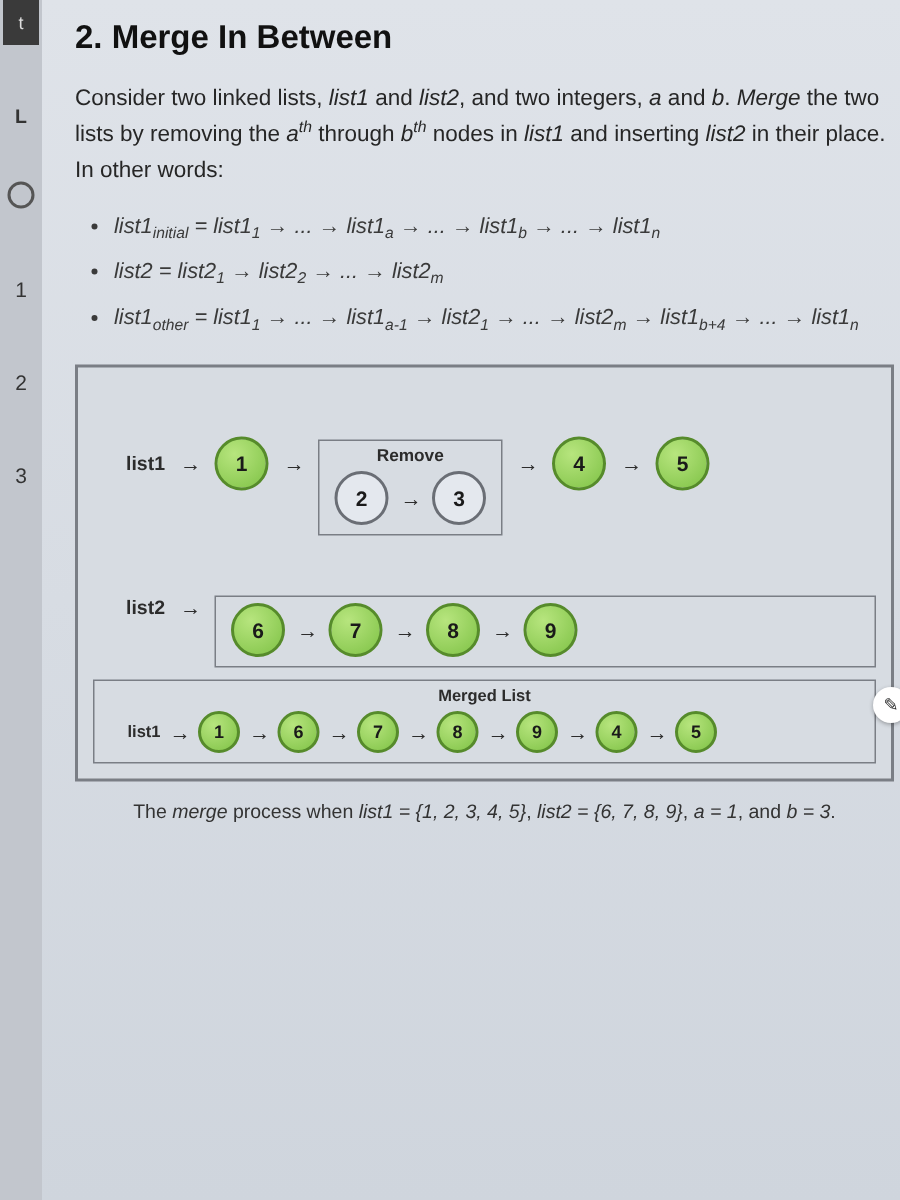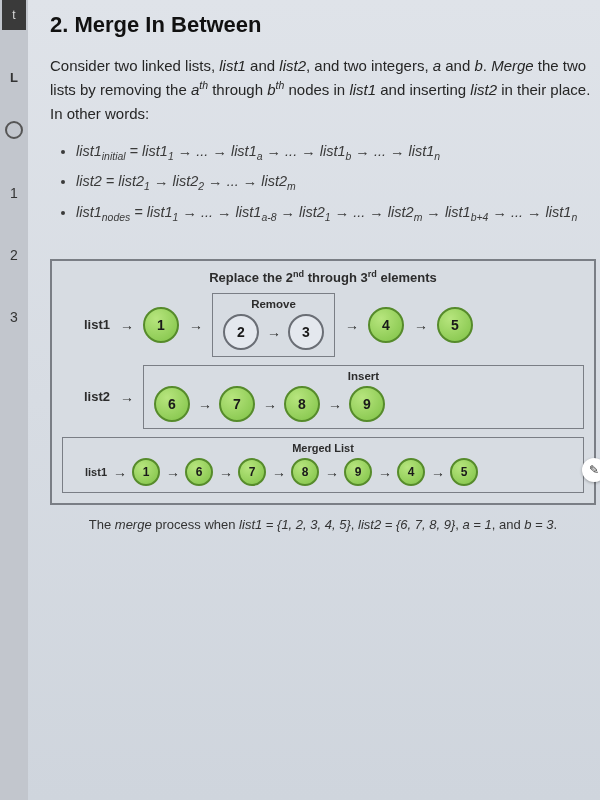--- a/index.html
+++ b/index.html
@@ -62,21 +62,21 @@
   .intro {
     font-size: 15px;
     line-height: 1.55;
     color: #262626;
     margin-bottom: 14px;
   }
   .italic { font-style: italic; }
   .sup { font-size: 0.7em; vertical-align: super; text-align: center; }
   ul.defs {
     padding-left: 26px;
-    margin: 6px 0 32px 0;
+    margin: 6px 0 16px 0;
   }
   ul.defs li {
     font-size: 14.5px;
     line-height: 1.7;
     font-style: italic;
     color: #3a3a3a;
     margin-bottom: 4px;
   }
   .sub { font-size: 0.72em; vertical-align: sub; font-style: italic; }
   .diagram-box {
@@ -125,20 +125,21 @@
     border: 2px solid #6a6e75;
   }
   .node.sm {
     width: 28px; height: 28px;
     font-size: 12px;
   }
   .sub-box {
     border: 1.5px solid #7a7e85;
     padding: 4px 10px 6px 10px;
     position: relative;
+    margin-top: 32px;
   }
   .sub-box-title {
     text-align: center;
     font-size: 11.5px;
     font-weight: 700;
     margin-bottom: 4px;
   }
   .inner-row {
     display: flex;
     align-items: center;
@@ -191,27 +192,24 @@
   <div class="content">
     <h1>2. Merge In Between</h1>
 
     <div class="intro">
       <span>Consider two linked lists, </span><span class="italic">list1</span><span> and </span><span class="italic">list2</span><span>, and two integers, </span><span class="italic">a</span><span> and </span><span class="italic">b</span><span>. </span><span class="italic">Merge</span><span> the two lists by removing the </span><span class="italic">a</span><span class="italic sup">th</span><span> through </span><span class="italic">b</span><span class="italic sup">th</span><span> nodes in </span><span class="italic">list1</span><span> and inserting </span><span class="italic">list2</span><span> in their place. In other words:</span>
     </div>
 
     <ul class="defs">
       <li>list1<span class="sub">initial</span> = list1<span class="sub">1</span> → ... → list1<span class="sub">a</span> → ... → list1<span class="sub">b</span> → ... → list1<span class="sub">n</span></li>
       <li>list2 = list2<span class="sub">1</span> → list2<span class="sub">2</span> → ... → list2<span class="sub">m</span></li>
-      <li>list1<span class="sub">nodes</span> = list1<span class="sub">1</span> → ... → list1<span class="sub">a-8</span> → list2<span class="sub">1</span> → ... → list2<span class="sub">m</span> → list1<span class="sub">b+4</span> → ... → list1<span class="sub">n</span></li>
+      <li>list1<span class="sub">other</span> = list1<span class="sub">1</span> → ... → list1<span class="sub">a-1</span> → list2<span class="sub">1</span> → ... → list2<span class="sub">m</span> → list1<span class="sub">b+4</span> → ... → list1<span class="sub">n</span></li>
     </ul>
 
     <div class="diagram-box">
-      <div class="diagram-title">
-        <span>Replace the 2</span><span class="sup">nd</span><span> through 3</span><span class="sup">rd</span><span> elements</span>
-      </div>
 
       <div class="row">
         <span class="row-label">list1</span>
         <span class="arrow">→</span>
         <div class="node">1</div>
         <span class="arrow">→</span>
         <div class="sub-box">
           <div class="sub-box-title">Remove</div>
           <div class="inner-row">
             <div class="node hollow">2</div>
@@ -222,21 +220,20 @@
         <span class="arrow">→</span>
         <div class="node">4</div>
         <span class="arrow">→</span>
         <div class="node">5</div>
       </div>
 
       <div class="row">
         <span class="row-label">list2</span>
         <span class="arrow">→</span>
         <div class="sub-box" style="flex:1;">
-          <div class="sub-box-title">Insert</div>
           <div class="inner-row">
             <div class="node">6</div>
             <span class="arrow">→</span>
             <div class="node">7</div>
             <span class="arrow">→</span>
             <div class="node">8</div>
             <span class="arrow">→</span>
             <div class="node">9</div>
           </div>
         </div>

